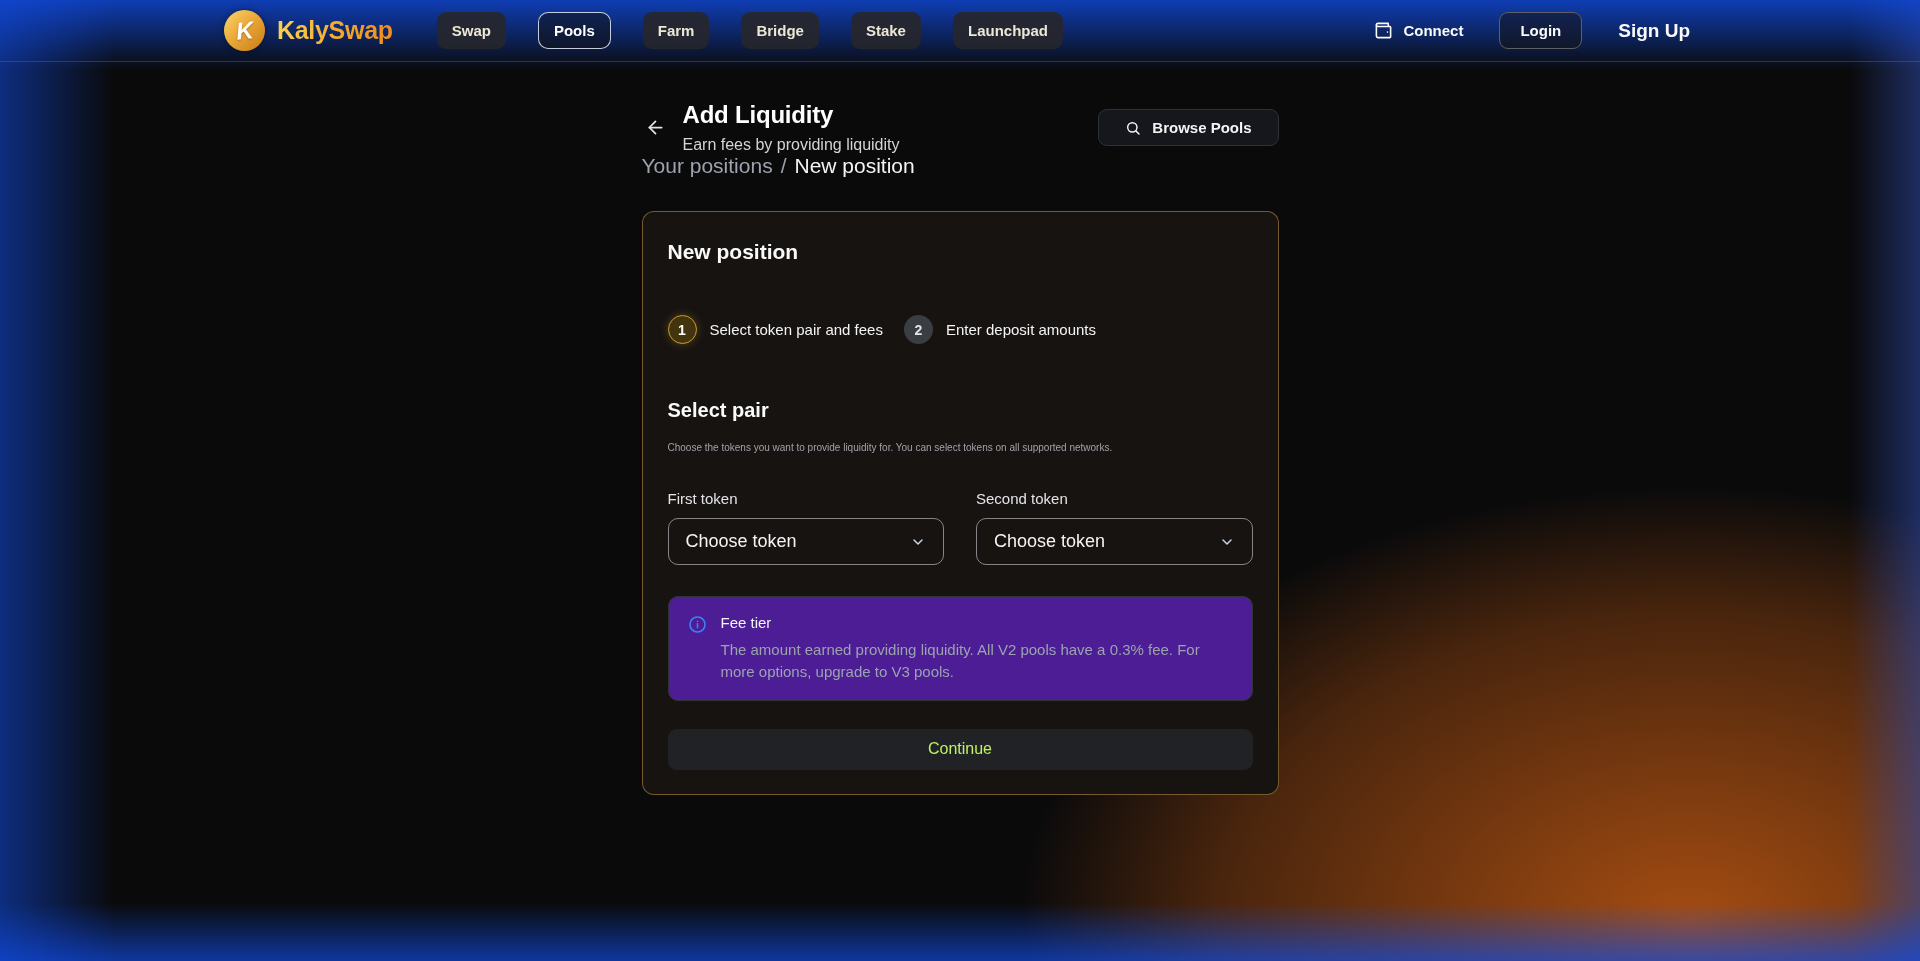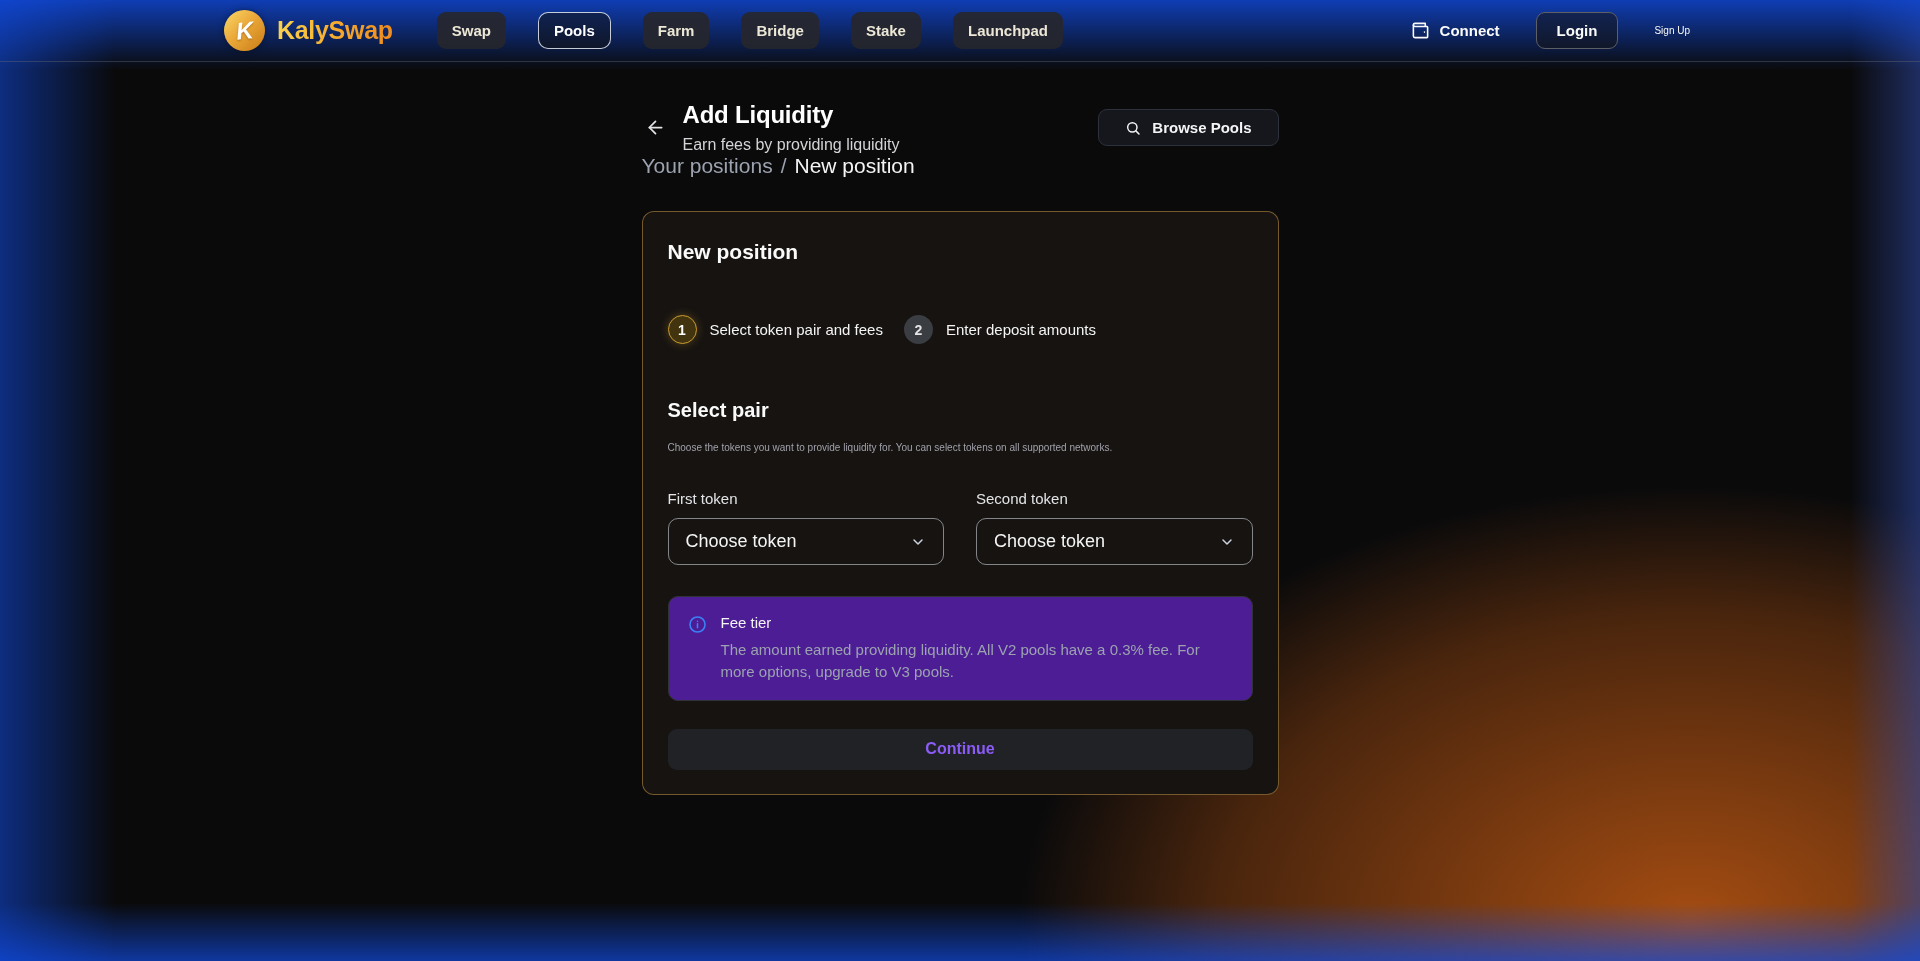--- a/index.html
+++ b/index.html
@@ -29,21 +29,21 @@
     -webkit-background-clip:text;background-clip:text;color:transparent;}
   .nav-menu{display:flex;gap:32px;margin-left:44px;}
   .nav-btn{height:37px;padding:4px 15px;border:none;border-radius:9px;background:rgba(38,38,44,0.92);
     color:#ece7d6;font-size:15px;font-weight:600;cursor:pointer;}
   .nav-btn.active{background:rgba(18,20,26,0.55);border:1px solid rgba(230,236,244,0.85);
     color:#ffffff;border-radius:10px;}
   .nav-right{margin-left:auto;display:flex;align-items:center;gap:30px;}
   .connect{display:flex;align-items:center;gap:10px;font-size:15px;font-weight:600;color:#fafafa;cursor:pointer;background:none;border:none;}
   .login-btn{padding:9px 20px;border:1px solid #5e5e66;border-radius:9px;background:rgba(22,22,26,0.55);
     color:#fafafa;font-size:15px;font-weight:600;cursor:pointer;}
-  .signup-btn{background:none;border:none;color:#fafafa;font-size:10px;font-weight:400;cursor:pointer;}
+  .signup-btn{background:none;border:none;color:#fafafa;font-size:19px;font-weight:700;cursor:pointer;}
   
   .content{width:637px;margin:0 auto;padding-top:39px;}
   .header-row{display:flex;align-items:center;}
   .back-btn{width:28px;height:28px;background:none;border:none;color:#e4e4e7;cursor:pointer;
     display:flex;align-items:center;justify-content:center;padding:0;margin-right:13px;}
   .title-block h1{margin:0;font-size:24px;font-weight:700;color:#fff;letter-spacing:-0.2px;}
   .title-block p{margin:7px 0 0;font-size:16px;color:#d4d4d8;}
   .browse-pools{margin-left:auto;height:37px;display:flex;align-items:center;gap:11px;padding:0 26px;
     background:#15171d;border:1px solid #2c313c;border-radius:9px;color:#f4f4f5;
     font-size:15px;font-weight:600;cursor:pointer;}
@@ -71,21 +71,21 @@
   .dropdown{width:100%;height:47px;border:1px solid rgba(222,228,236,0.55);border-radius:10px;
     background:transparent;display:flex;align-items:center;justify-content:space-between;
     padding:0 17px;color:#f4f4f5;font-size:18px;cursor:pointer;}
   .chev{color:#cbd5e1;display:flex;}
   .fee-box{margin-top:31px;background:#4c1d95;border:1px solid #323338;border-radius:10px;
     padding:17px 19px;display:flex;gap:14px;align-items:flex-start;}
   .info-icon{flex:none;margin-top:1px;color:#3b82f6;display:flex;}
   .fee-title{font-size:15px;color:#f4f4f5;font-weight:500;}
   .fee-desc{margin:8px 0 0;font-size:15px;color:#9ca3af;line-height:1.45;max-width:515px;}
   .continue-btn{margin-top:28px;width:100%;height:41px;background:#212226;border:none;
-    border-radius:9px;color:#8b5cf6;font-size:16px;font-weight:700;cursor:not-allowed;}
+    border-radius:9px;color:#bef264;font-size:16px;font-weight:400;cursor:not-allowed;}
   svg{display:block;}
 </style>
 </head>
 <body>
 
 <div class="page">
 
   <nav class="navbar">
     <div class="nav-inner">
       <div class="logo">

